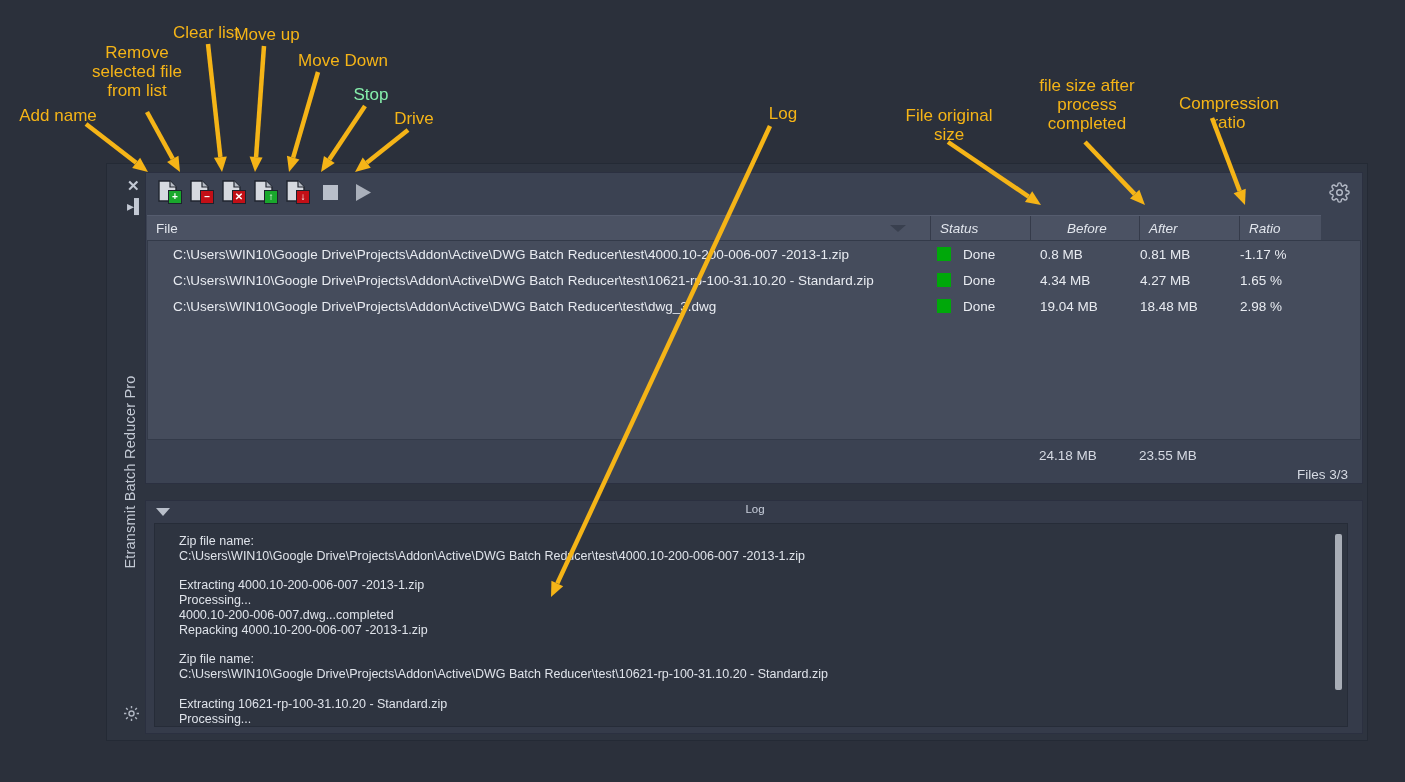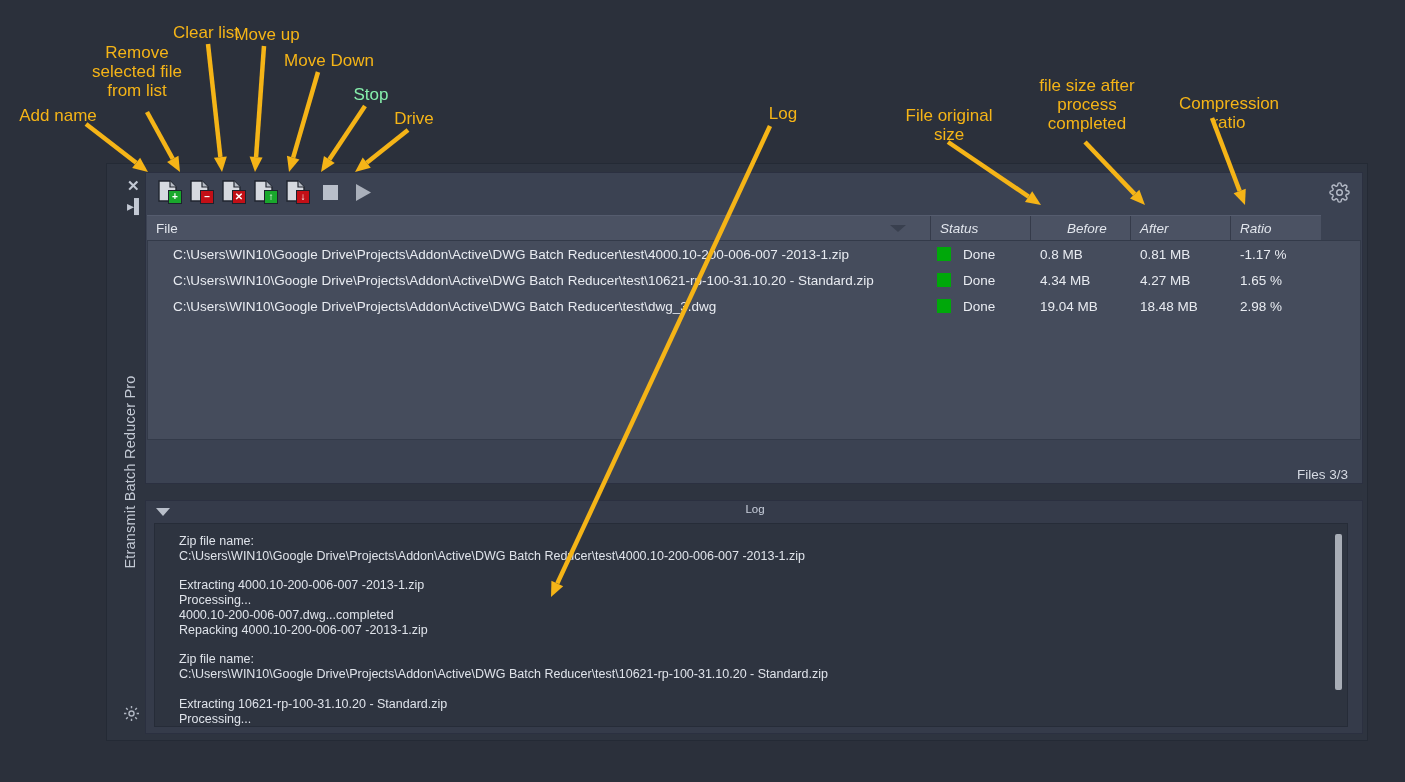--- a/index.html
+++ b/index.html
@@ -64,21 +64,21 @@
     background:#4b5263;display:flex;border-top:1px solid #555c6e;
   }
   .th{
     font-size:13.5px;color:#e2e6ed;line-height:25px;padding-left:9px;
     box-sizing:border-box;position:relative;
   }
   .th + .th{border-left:1px solid #353b4a;font-style:italic;}
   #th-file{flex:0 0 783px;}
   #th-status{flex:0 0 100px;}
   #th-before{flex:0 0 100px;padding-left:36px;}
-  #th-after{flex:0 0 100px;}
+  #th-after{flex:0 0 100px;margin-left:9px;}
   #th-ratio{flex:0 0 130px;}
   #sort-caret{position:absolute;right:24px;top:9px;width:0;height:0;
     border-left:8px solid transparent;border-right:8px solid transparent;border-top:7px solid #39404f;}
   #table-body{
     position:absolute;left:1px;top:67px;width:1214px;height:200px;
     background:#454c5c;border:1px solid #333a49;box-sizing:border-box;overflow:hidden;
   }
   .row{height:26px;display:flex;align-items:center;}
   .cell{font-size:13.5px;color:#e8ebf1;box-sizing:border-box;white-space:nowrap;overflow:hidden;}
   .c-file{flex:0 0 783px;padding-left:25px;}
@@ -242,20 +242,25 @@
             <span class="status-sq" style="background: rgb(0, 168, 10);"></span>
             <span>Done</span>
           </div>
           <div class="cell c-before">19.04 MB</div>
           <div class="cell c-after">18.48 MB</div>
           <div class="cell c-ratio">2.98 %</div>
         </div>
 
       </div>
 
+      <div id="totals-row">
+        <div id="tot-spacer"></div>
+        <div class="tot" id="tot-before">24.18 MB</div>
+        <div class="tot" id="tot-after">23.55 MB</div>
+      </div>
 
       <div id="files-count">Files  3/3</div>
     </div>
 
     <div id="log-panel">
       <div id="log-header">
         <div id="log-caret"></div>
         <div id="log-title">Log</div>
       </div>
       <div id="log-body">
@@ -328,21 +333,21 @@
         <polygon points="1245,205 1233.6027025671265,193.28028962701674 1245.7576704092576,188.66978458344974" fill="#F5B417"></polygon>
       </g>
     </svg>
 
   <div class="anno-label" style="left: 18px; top: 106px; width: 80px; color: rgb(245, 180, 23);">Add name</div>
   <div class="anno-label" style="left: 83px; top: 43px; width: 108px; color: rgb(245, 180, 23);">Remove
 selected file
 from list</div>
   <div class="anno-label" style="left: 166px; top: 23px; width: 80px; color: rgb(245, 180, 23);">Clear list</div>
   <div class="anno-label" style="left: 228px; top: 25px; width: 78px; color: rgb(245, 180, 23);">Move up</div>
-  <div class="anno-label" style="left: 274px; top: 51px; width: 110px; color: rgb(245, 180, 23);">Move Down</div>
+  <div class="anno-label" style="left: 288px; top: 51px; width: 110px; color: rgb(245, 180, 23);">Move Down</div>
   <div class="anno-label" style="left: 348px; top: 85px; width: 46px; color: #86efac;">Stop</div>
   <div class="anno-label" style="left: 394px; top: 109px; width: 40px; color: rgb(245, 180, 23);">Drive</div>
   <div class="anno-label" style="left: 765px; top: 104px; width: 36px; color: rgb(245, 180, 23);">Log</div>
   <div class="anno-label" style="left: 897px; top: 106px; width: 104px; color: rgb(245, 180, 23);">File original
 size</div>
   <div class="anno-label" style="left: 1029px; top: 76px; width: 116px; color: rgb(245, 180, 23);">file size after
 process
 completed</div>
   <div class="anno-label" style="left: 1172px; top: 94px; width: 114px; color: rgb(245, 180, 23);">Compression
 ratio</div>

